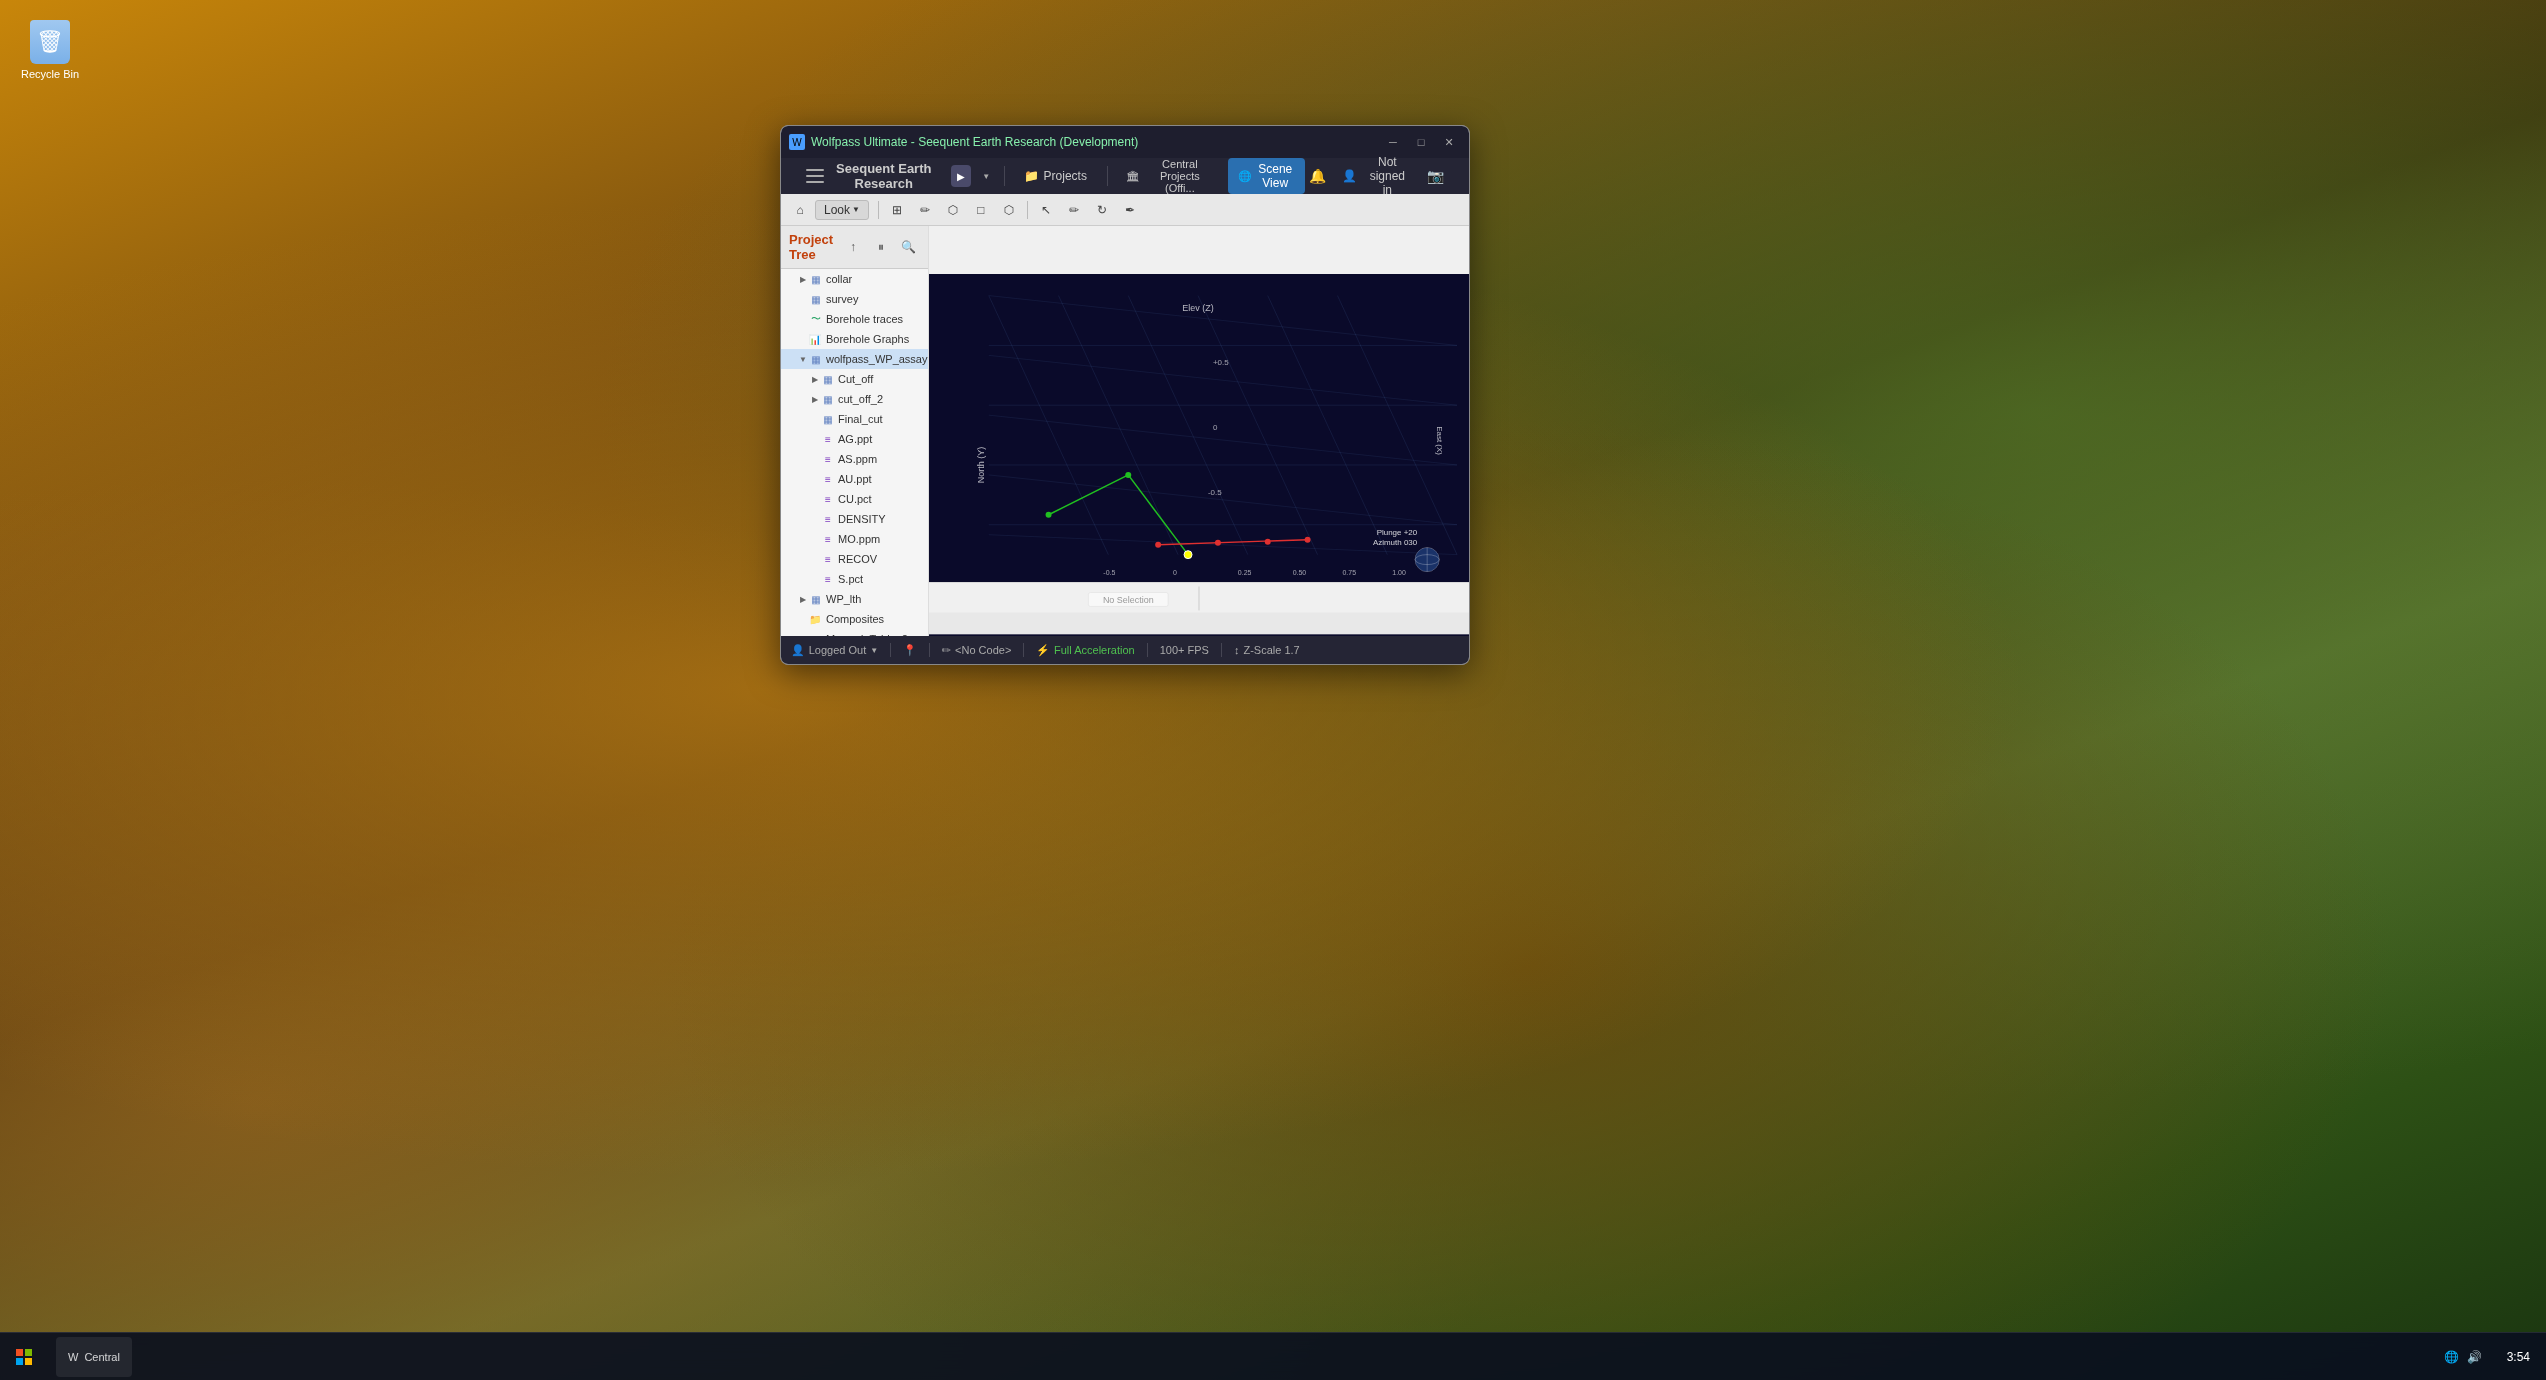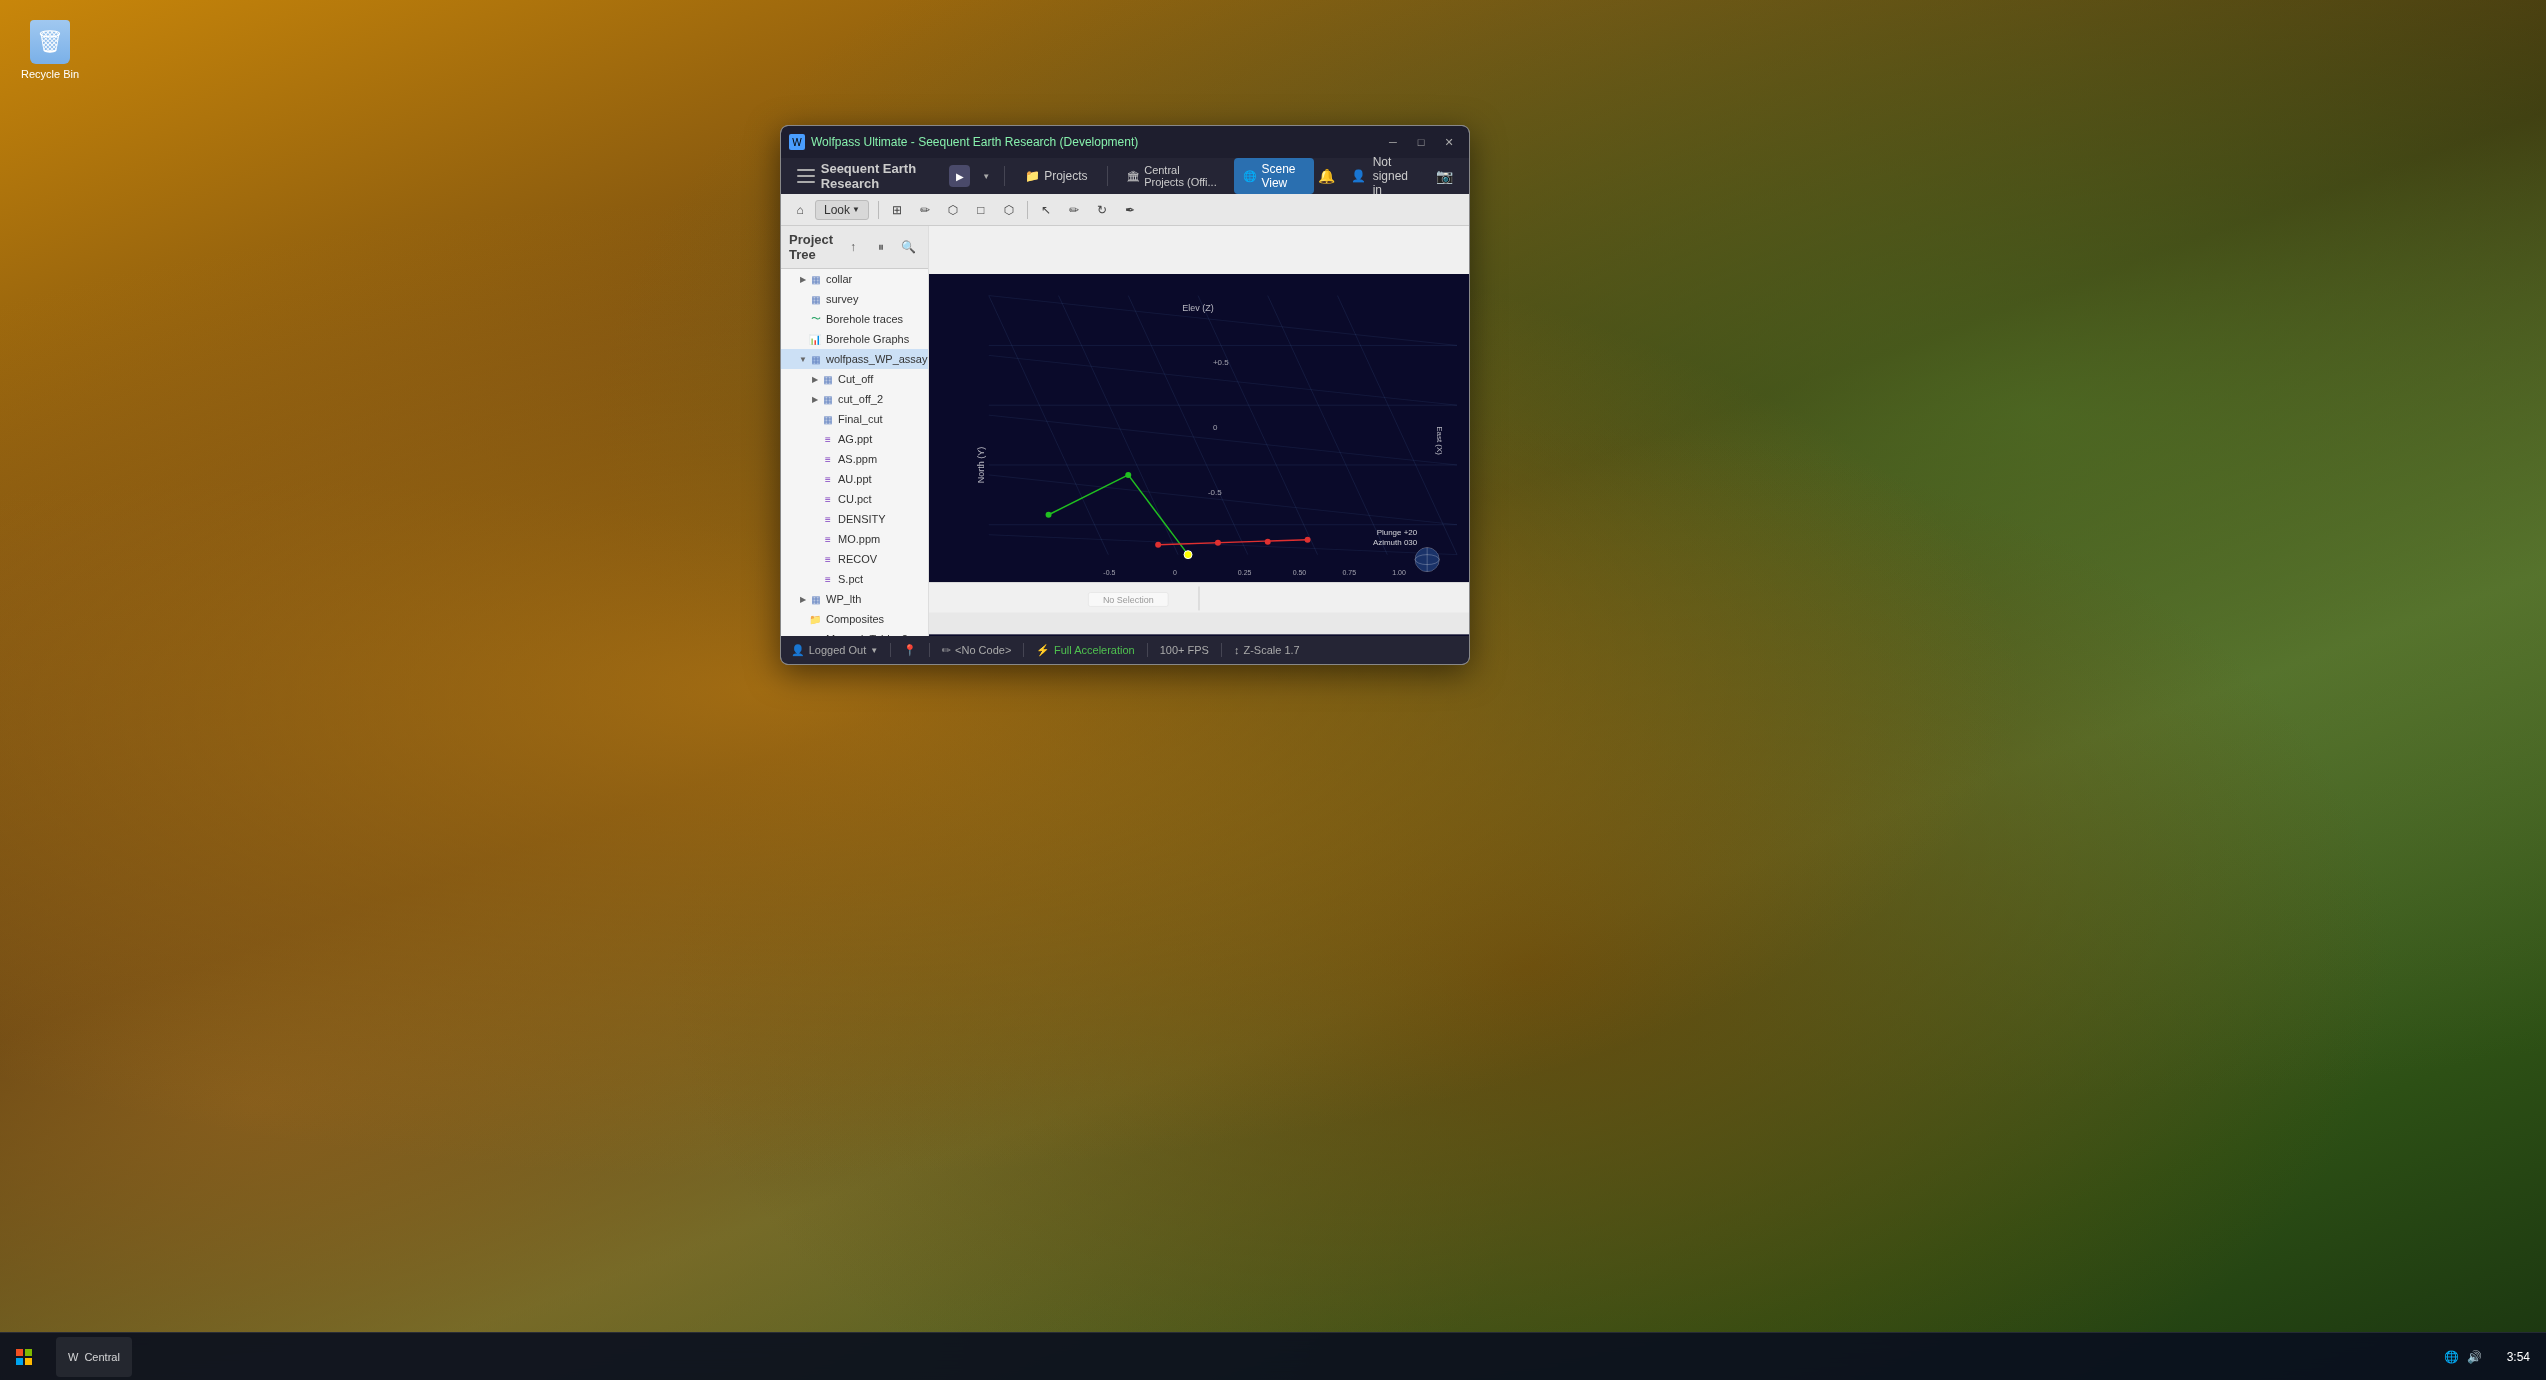--- a/index.html
+++ b/index.html
@@ -169,23 +169,24 @@
       color: #aaa;
       background: transparent;
     }
 
     
     .menu-bar {
       height: 36px;
       background: #252535;
       display: flex;
       align-items: center;
-      padding: 0 15px;
+      padding: 0 24px;
       gap: 4px;
       flex-shrink: 0;
+      text-align: center;
     }
     .menu-hamburger {
       width: 28px;
       height: 28px;
       display: flex;
       flex-direction: column;
       align-items: center;
       justify-content: center;
       gap: 4px;
       cursor: pointer;
@@ -444,21 +445,21 @@
       display: flex;
       align-items: center;
       padding: 6px 8px;
       background: #e8e8e8;
       border-bottom: 1px solid #ccc;
       gap: 6px;
     }
     .tree-header-title {
       font-size: 13px;
       font-weight: 600;
-      color: #404040;
+      color: #c2410c;
       flex: 1;
     }
     .tree-header-btn {
       width: 22px;
       height: 22px;
       display: flex;
       align-items: center;
       justify-content: center;
       cursor: pointer;
       color: #555;

